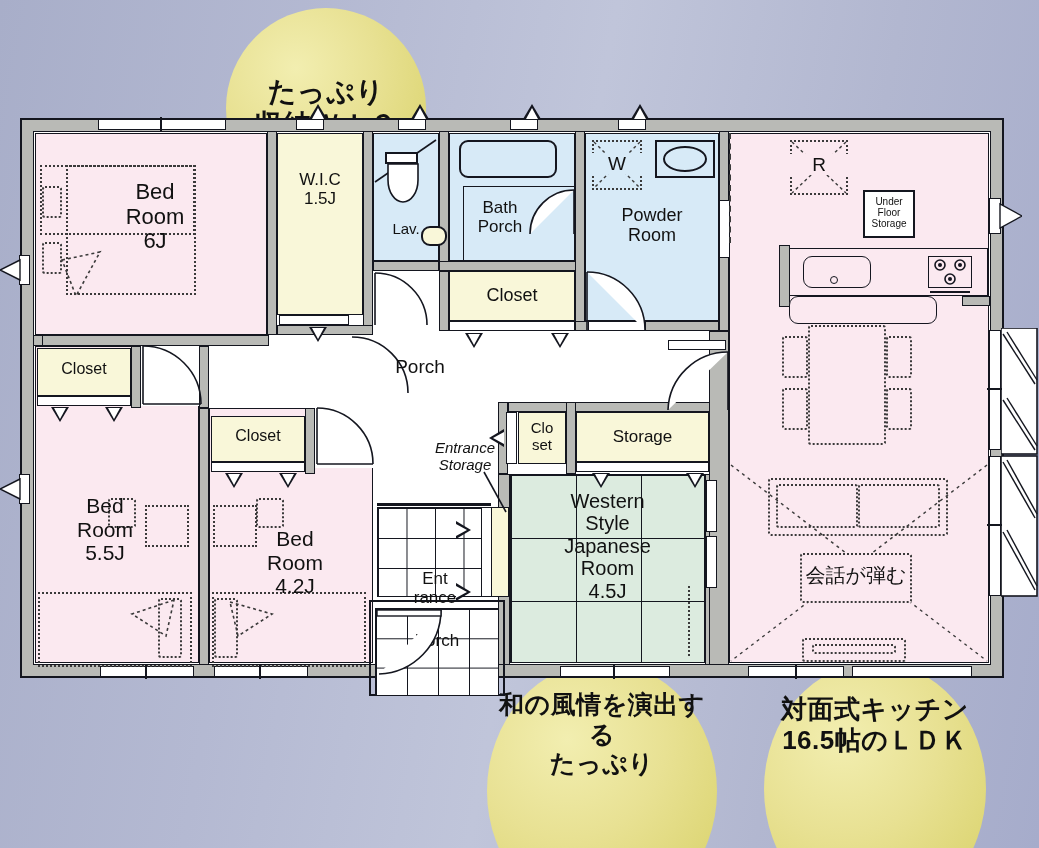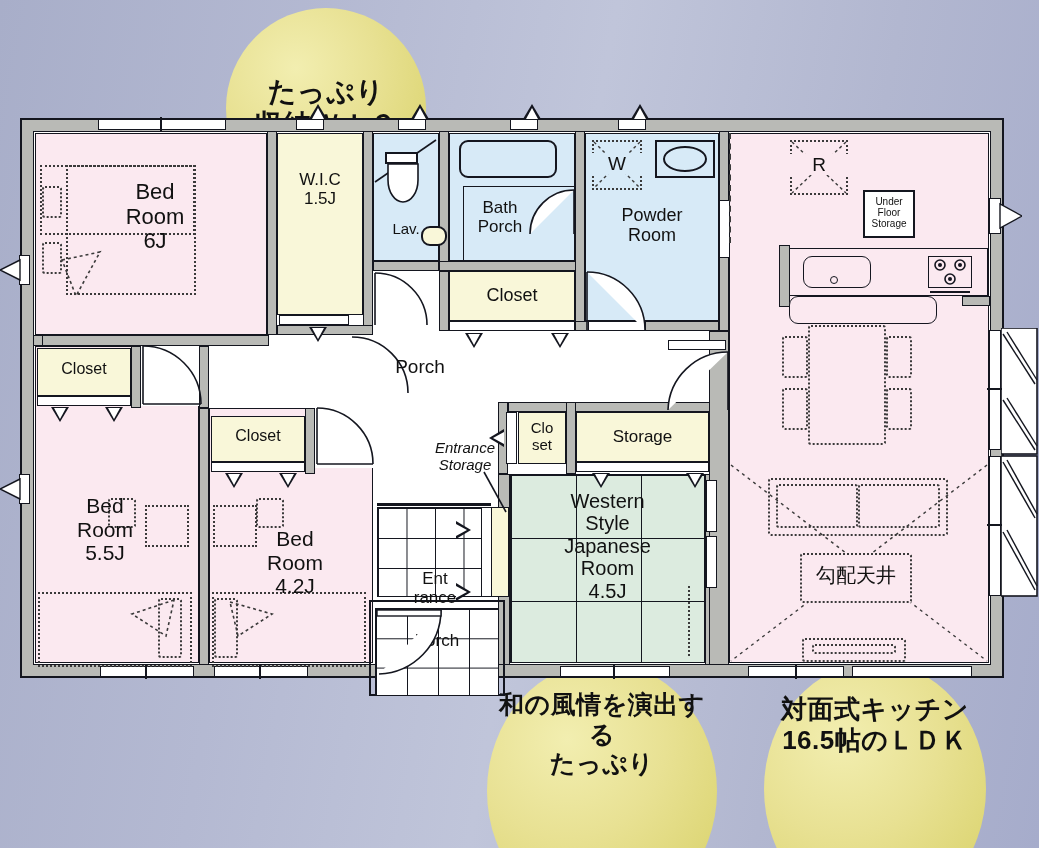--- a/index.html
+++ b/index.html
@@ -373,21 +373,21 @@
     <div class="dl" style="left:776px;top:484px;width:82px;height:44px;"></div>
     <div class="dl" style="left:858px;top:484px;width:82px;height:44px;"></div>
     <div class="dl" style="left:802px;top:638px;width:104px;height:24px;"></div>
     <div class="dl" style="left:812px;top:644px;width:84px;height:10px;"></div>
 
     <svg style="position:absolute;left:729px;top:463px;width:260px;height:200px;z-index:7;">
       <line x1="2" y1="2" x2="258" y2="198" stroke="#3a3a3a" stroke-width="1.4" stroke-dasharray="3,4"></line>
       <line x1="258" y1="2" x2="2" y2="198" stroke="#3a3a3a" stroke-width="1.4" stroke-dasharray="3,4"></line>
     </svg>
     <div class="dl" style="left:800px;top:553px;width:112px;height:50px;background:#fbe9f0;z-index:8;"></div>
-    <div class="lbl" style="left:800px;top:564px;width:112px;font-size:20px;z-index:10;">勾配天井</div>
+    <div class="lbl" style="left:800px;top:564px;width:112px;font-size:20px;z-index:10;">会話が弾む</div>
 
     <div class="win" style="left:989px;top:198px;width:12px;height:36px;"></div>
     <svg style="position:absolute;left:998px;top:200px;width:24px;height:32px;z-index:8;">
       <path d="M24,16 L2,4 L2,28 Z" fill="#fff" stroke="#14161f" stroke-width="1.4"></path>
     </svg>
     <div class="win" style="left:989px;top:330px;width:12px;height:120px;"></div>
     <div class="win" style="left:989px;top:456px;width:12px;height:140px;"></div>
     <div class="ln" style="left:987px;top:388px;width:15px;height:2px;"></div>
     <div class="ln" style="left:987px;top:524px;width:15px;height:2px;"></div>
     <svg style="position:absolute;left:1001px;top:328px;width:38px;height:270px;z-index:7;">

